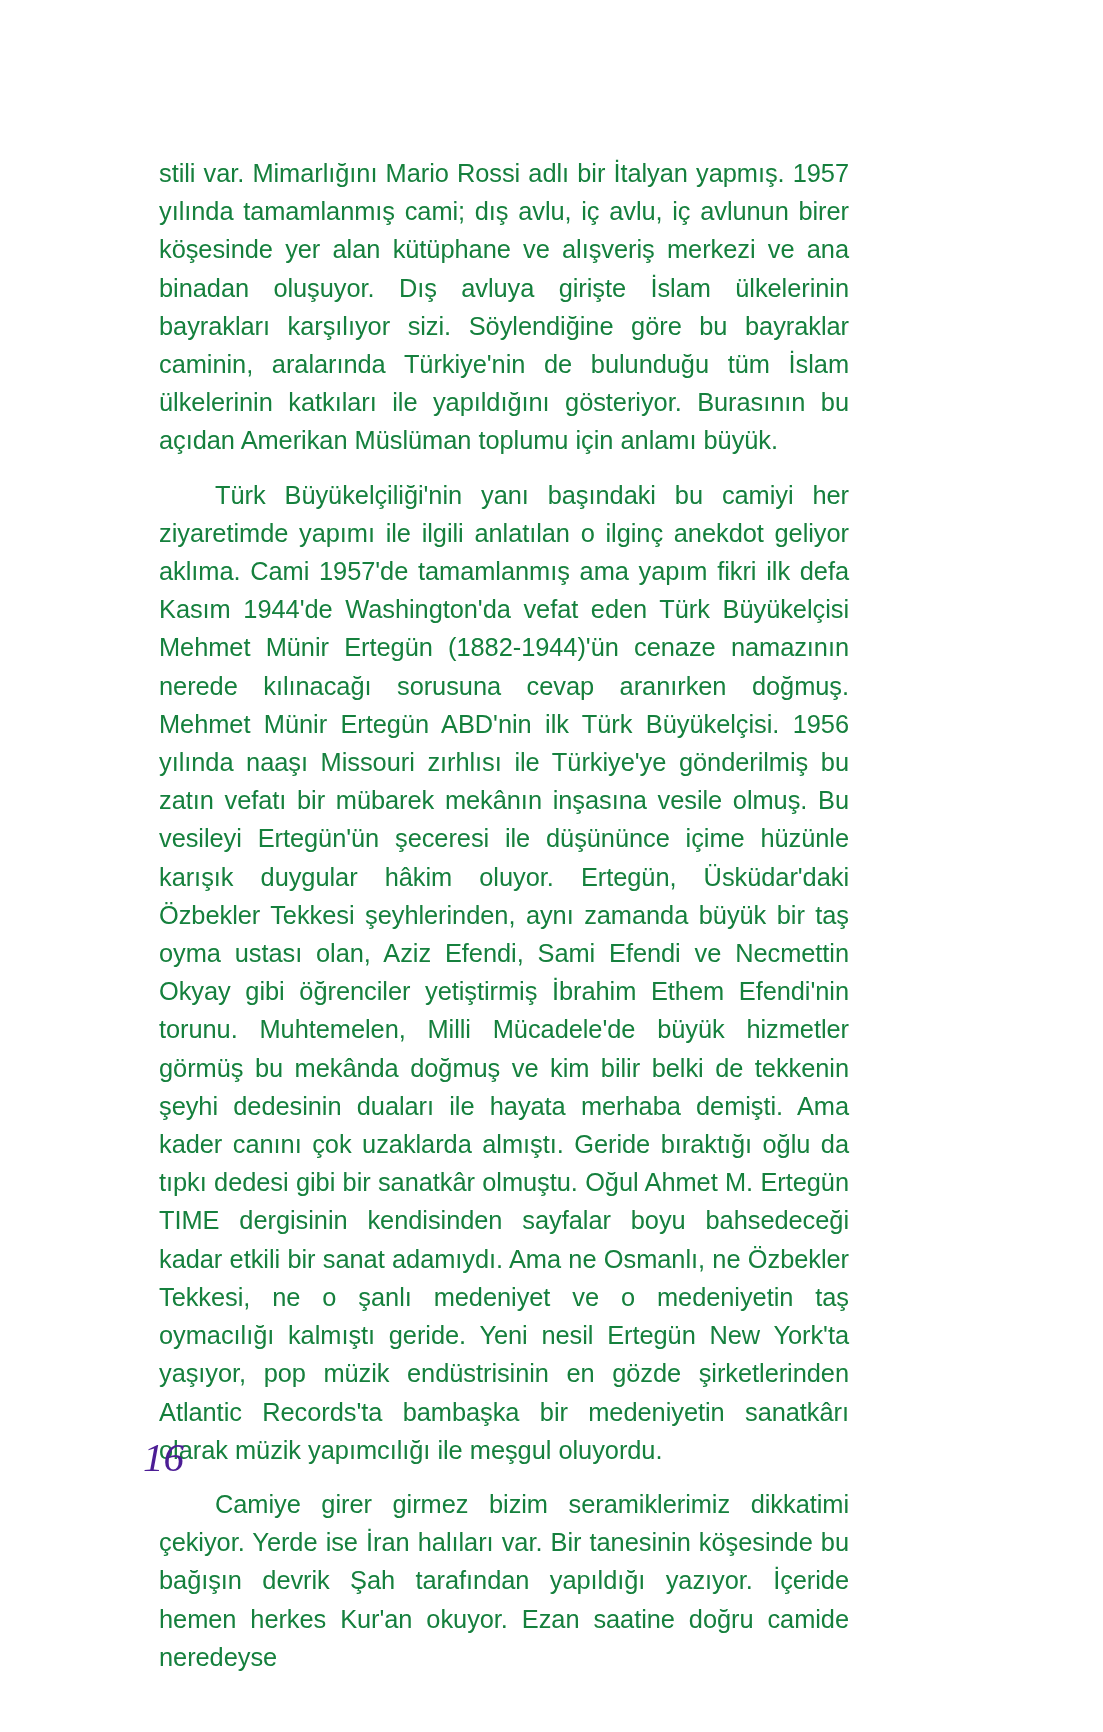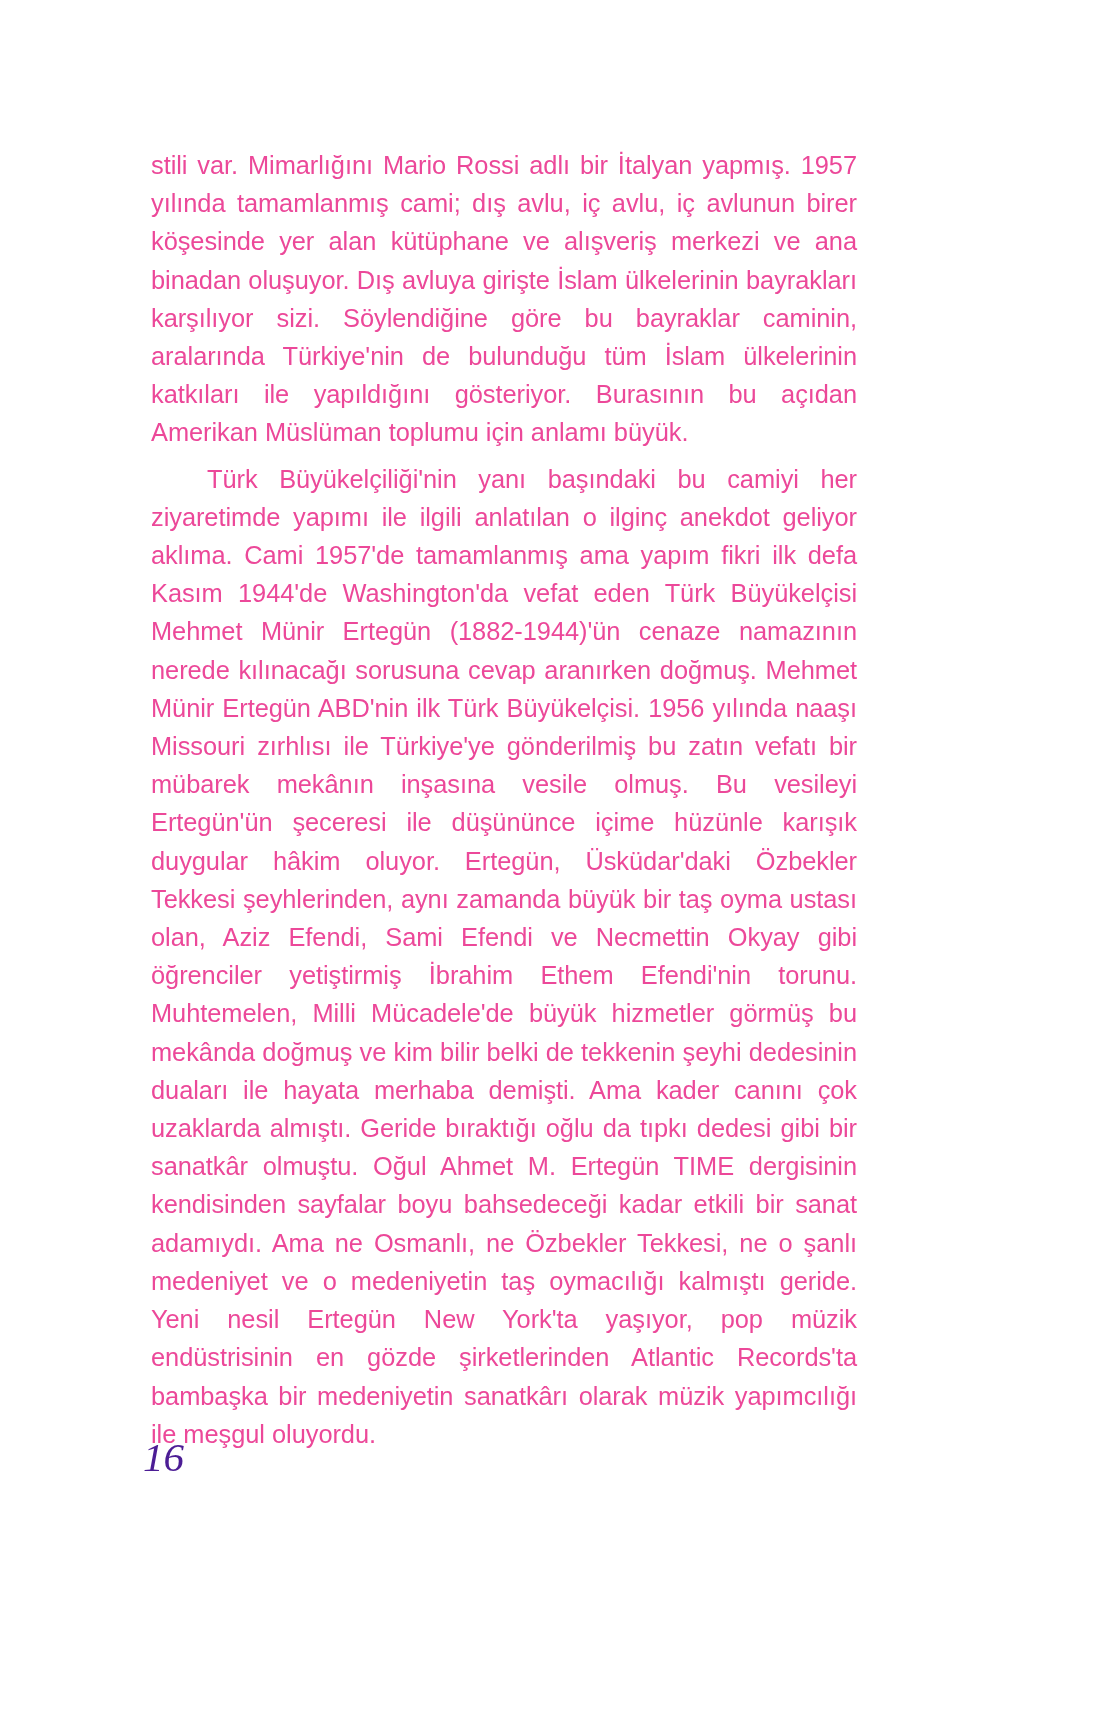--- a/index.html
+++ b/index.html
@@ -23,27 +23,27 @@
     height: 1732px;
     background: #ffffff;
   }
   .text-column {
     position: absolute;
     left: 143px;
     top: 138px;
     width: 722px;
   }
   .para {
-    margin: 8px;
+    margin: 16px;
     padding: 0;
     font-size: 25.4px;
     line-height: 38.2px;
     text-align: justify;
     text-justify: inter-word;
-    color: #ec4899;
+    color: #15803d;
     letter-spacing: -0.05px;
     word-spacing: 0.1px;
     -webkit-font-smoothing: antialiased;
   }
   .para + .para {
     text-indent: 56px;
   }
   .page-number {
     position: absolute;
     left: 143px;
@@ -56,17 +56,18 @@
   }
 </style>
 </head>
 <body>
 
 <div class="page">
 
   <div class="text-column">
     <p class="para">stili var. Mimarlığını Mario Rossi adlı bir İtalyan yapmış. 1957 yılında tamamlanmış cami; dış avlu, iç avlu, iç avlunun birer köşesinde yer alan kütüphane ve alışveriş merkezi ve ana binadan oluşuyor. Dış avluya girişte İslam ülkelerinin bayrakları karşılıyor sizi. Söylendiğine göre bu bayraklar caminin, aralarında Türkiye'nin de bulunduğu tüm İslam ülkelerinin katkıları ile yapıldığını gösteriyor. Burasının bu açıdan Amerikan Müslüman toplumu için anlamı büyük.</p>
     <p class="para">Türk Büyükelçiliği'nin yanı başındaki bu camiyi her ziyaretimde yapımı ile ilgili anlatılan o ilginç anekdot geliyor aklıma. Cami 1957'de tamamlanmış ama yapım fikri ilk defa Kasım 1944'de Washington'da vefat eden Türk Büyükelçisi Mehmet Münir Ertegün (1882-1944)'ün cenaze namazının nerede kılınacağı sorusuna cevap aranırken doğmuş. Mehmet Münir Ertegün ABD'nin ilk Türk Büyükelçisi. 1956 yılında naaşı Missouri zırhlısı ile Türkiye'ye gönderilmiş bu zatın vefatı bir mübarek mekânın inşasına vesile olmuş. Bu vesileyi Ertegün'ün şeceresi ile düşününce içime hüzünle karışık duygular hâkim oluyor. Ertegün, Üsküdar'daki Özbekler Tekkesi şeyhlerinden, aynı zamanda büyük bir taş oyma ustası olan, Aziz Efendi, Sami Efendi ve Necmettin Okyay gibi öğrenciler yetiştirmiş İbrahim Ethem Efendi'nin torunu. Muhtemelen, Milli Mücadele'de büyük hizmetler görmüş bu mekânda doğmuş ve kim bilir belki de tekkenin şeyhi dedesinin duaları ile hayata merhaba demişti. Ama kader canını çok uzaklarda almıştı. Geride bıraktığı oğlu da tıpkı dedesi gibi bir sanatkâr olmuştu. Oğul Ahmet M. Ertegün TIME dergisinin kendisinden sayfalar boyu bahsedeceği kadar etkili bir sanat adamıydı. Ama ne Osmanlı, ne Özbekler Tekkesi, ne o şanlı medeniyet ve o medeniyetin taş oymacılığı kalmıştı geride. Yeni nesil Ertegün New York'ta yaşıyor, pop müzik endüstrisinin en gözde şirketlerinden Atlantic Records'ta bambaşka bir medeniyetin sanatkârı olarak müzik yapımcılığı ile meşgul oluyordu.</p>
+    <p class="para">Camiye girer girmez bizim seramiklerimiz dikkatimi çekiyor. Yerde ise İran halıları var. Bir tanesinin köşesinde bu bağışın devrik Şah tarafından yapıldığı yazıyor. İçeride hemen herkes Kur'an okuyor. Ezan saatine doğru camide neredeyse</p>
   </div>
 
   <div class="page-number">16</div>
 
 </div>
 
 </body></html>

